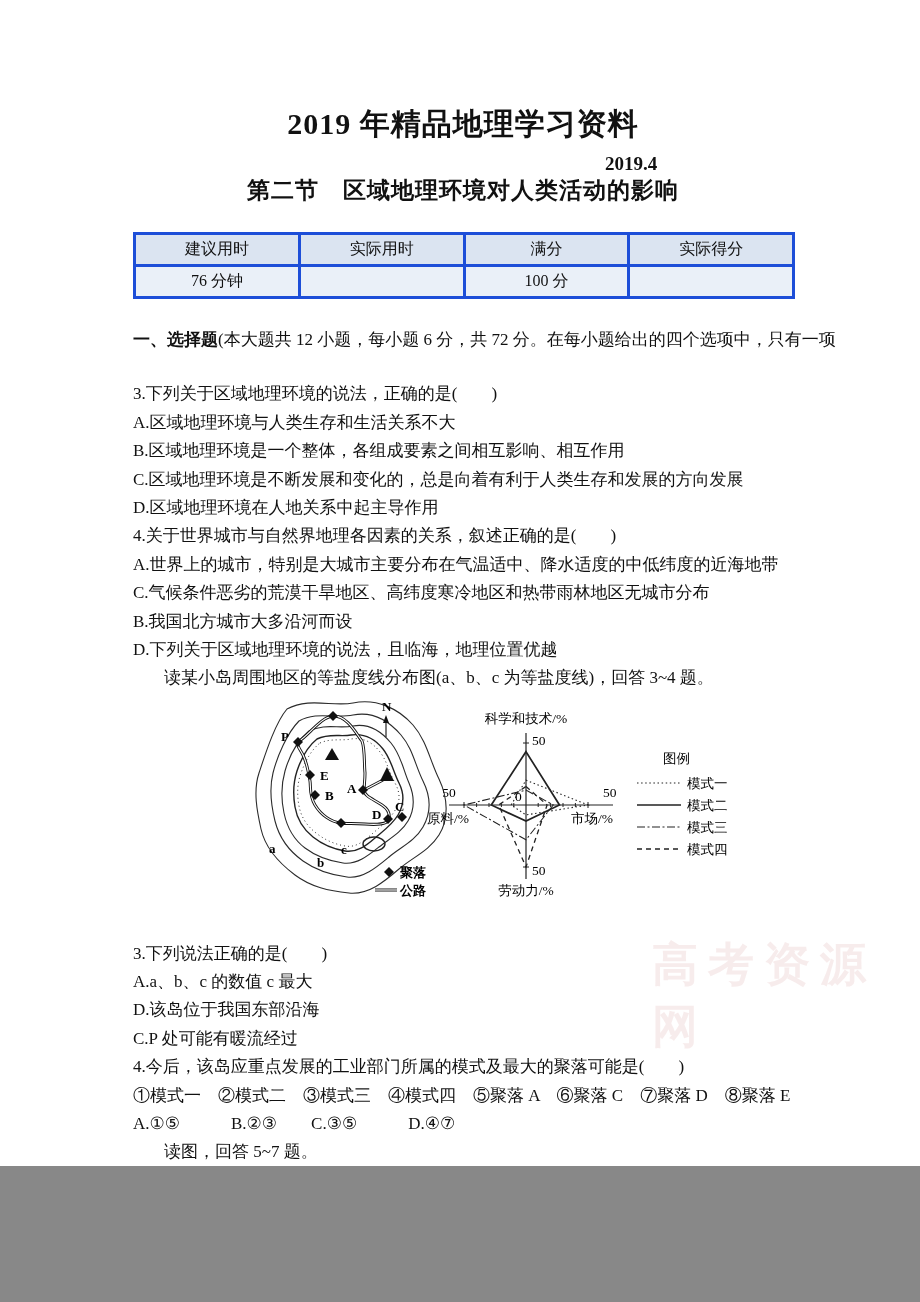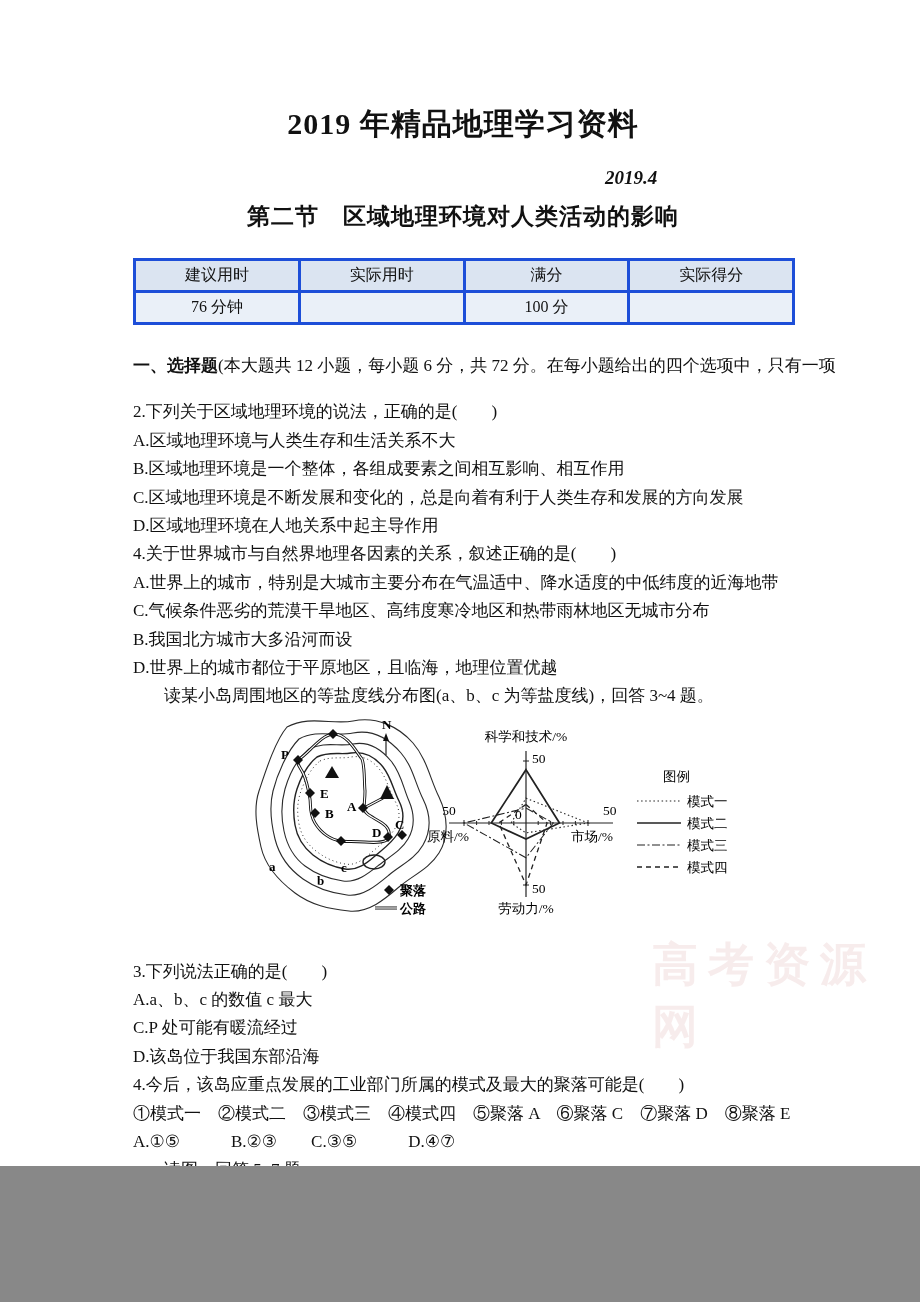--- a/index.html
+++ b/index.html
@@ -3,29 +3,29 @@
 <meta charset="utf-8">
 <style>
   html,body{margin:0;padding:0;background:#888;}
   .page{
     width:920px;height:1166px;background:#ffffff;position:relative;
     font-family:"Liberation Serif","DejaVu Serif",serif;color:#111;
     overflow:hidden;margin:0 auto;
   }
   .doc{position:absolute;left:133px;top:104px;width:660px;}
   .title{font-size:30px;font-weight:bold;text-align:center;letter-spacing:1px;margin:0;}
-  .date{font-size:19px;font-weight:bold;margin-top:22px;padding-left:472px;font-style:italic;}
-  .section-title{font-size:23px;font-weight:bold;text-align:center;margin-top:12px;letter-spacing:1px;}
+  .date{font-size:19px;font-weight:bold;margin-top:8px;padding-left:472px;}
+  .section-title{font-size:23px;font-weight:bold;text-align:center;letter-spacing:1px;}
   table.score{border-collapse:collapse;width:662px;margin-top:26px;font-size:16px;}
   table.score td{border:3px solid #1d4ed8;height:29px;text-align:center;padding:0;}
   table.score tr.hd td{background:#dbe4f1;}
   table.score tr.bd td{background:#eaf0f8;}
   .body-text{margin-top:27px;font-size:17px;}
   .line{height:28.4px;line-height:28.4px;white-space:nowrap;}
-  .line.gap{margin-bottom:18px;}
+  .line.gap{margin-bottom:26px;}
   .line.indent{padding-left:31px;}
   .line b{font-weight:bold;font-family:"Liberation Sans","DejaVu Sans",sans-serif;}
   .figure{position:relative;height:220px;}
   .figure svg{position:absolute;top:0;}
   #map-svg{left:104px;}
   #radar-svg{left:258px;}
   .cl{fill:none;stroke:#2b2b2b;stroke-width:1.1;stroke-linejoin:round;}
   .coast{fill:none;stroke:#222;stroke-width:1.4;}
   .fringe{fill:none;stroke:#333;stroke-width:1;stroke-dasharray:1,3;}
   .road{fill:none;stroke:#111;stroke-width:3;}
@@ -67,30 +67,30 @@
           <td>76 分钟</td>
           <td></td>
           <td>100 分</td>
           <td></td>
         </tr>
       </tbody>
     </table>
 
     <div class="body-text">
         <div class="line gap"><b>一、选择题</b>(本大题共 12 小题，每小题 6 分，共 72 分。在每小题给出的四个选项中，只有一项</div>
-        <div class="line">2.下列关于区域地理环境的说法，正确的是(　　)</div>
+        <div class="line">3.下列关于区域地理环境的说法，正确的是(　　)</div>
         <div class="line">A.区域地理环境与人类生存和生活关系不大</div>
         <div class="line">B.区域地理环境是一个整体，各组成要素之间相互影响、相互作用</div>
         <div class="line">C.区域地理环境是不断发展和变化的，总是向着有利于人类生存和发展的方向发展</div>
         <div class="line">D.区域地理环境在人地关系中起主导作用</div>
         <div class="line">4.关于世界城市与自然界地理各因素的关系，叙述正确的是(　　)</div>
         <div class="line">A.世界上的城市，特别是大城市主要分布在气温适中、降水适度的中低纬度的近海地带</div>
         <div class="line">C.气候条件恶劣的荒漠干旱地区、高纬度寒冷地区和热带雨林地区无城市分布</div>
         <div class="line">B.我国北方城市大多沿河而设</div>
-        <div class="line">D.世界上的城市都位于平原地区，且临海，地理位置优越</div>
+        <div class="line">D.下列关于区域地理环境的说法，且临海，地理位置优越</div>
         <div class="line indent">读某小岛周围地区的等盐度线分布图(a、b、c 为等盐度线)，回答 3~4 题。</div>
       </div>
 
     <div class="figure">
 
       <svg id="map-svg" width="226" height="216" viewBox="0 0 226 216">
 
         <path class="cl" d="M50,16 C72,4 96,14 116,10 C140,5 162,16 176,32 C190,48 193,68 202,86 C211,105 212,126 202,142 C192,158 176,164 162,176 C148,188 132,202 112,200 C92,198 74,194 58,182 C42,170 28,154 24,136 C20,118 16,98 22,80 C28,62 38,30 50,16 Z"></path>
 
         <path class="cl" d="M62,28 C80,18 98,26 116,22 C136,18 152,28 164,42 C176,56 178,72 186,88 C194,104 194,120 186,134 C178,148 164,154 152,164 C140,174 126,186 110,184 C94,182 80,178 66,168 C52,158 42,144 38,128 C34,112 32,96 36,80 C40,64 50,40 62,28 Z"></path>
@@ -186,22 +186,22 @@
         <line class="poly s2" x1="246" y1="134" x2="290" y2="134"></line>
         <text class="rlabel" x="296" y="139">模式三</text>
         <line class="poly s3" x1="246" y1="156" x2="290" y2="156"></line>
         <text class="rlabel" x="296" y="161">模式四</text>
       </svg>
     </div>
 
     <div class="body-text" style="">
         <div class="line">3.下列说法正确的是(　　)</div>
         <div class="line">A.a、b、c 的数值 c 最大</div>
+        <div class="line">D.该岛位于我国东部沿海</div>
         <div class="line">C.P 处可能有暖流经过</div>
-        <div class="line">D.该岛位于我国东部沿海</div>
         <div class="line">4.今后，该岛应重点发展的工业部门所属的模式及最大的聚落可能是(　　)</div>
         <div class="line">①模式一　②模式二　③模式三　④模式四　⑤聚落 A　⑥聚落 C　⑦聚落 D　⑧聚落 E</div>
         <div class="line">A.①⑤　　　B.②③　　C.③⑤　　　D.④⑦</div>
         <div class="line indent">读图，回答 5~7 题。</div>
       </div>
 
   </div>
 
   <div class="watermark">高考资源网</div>
 </div>

